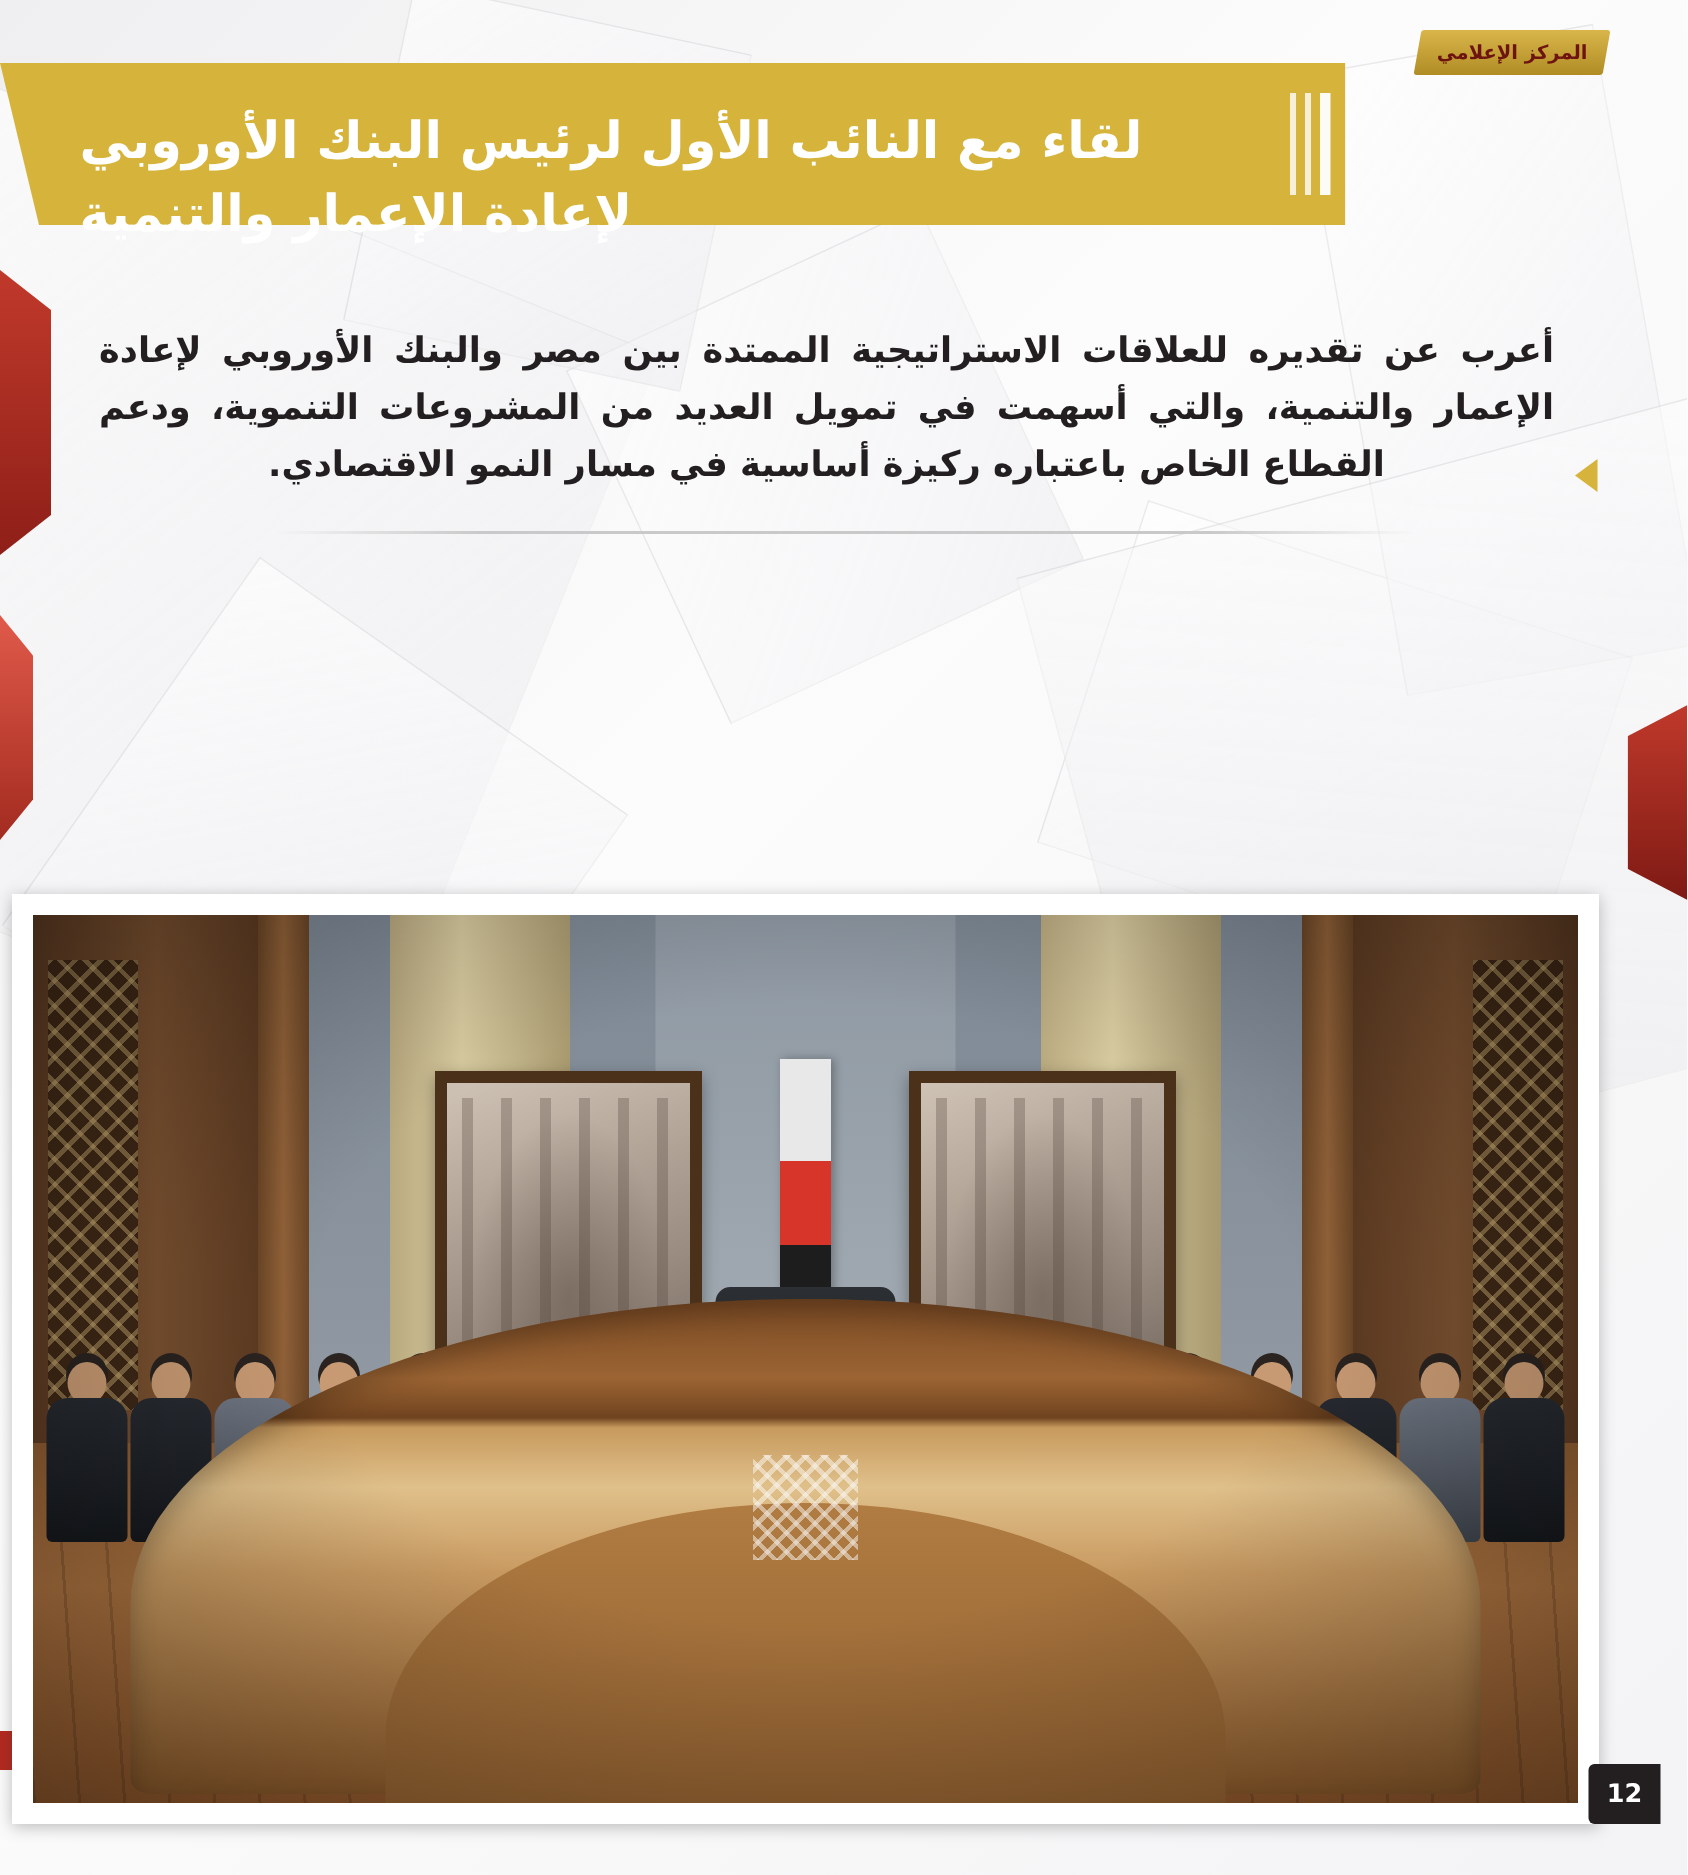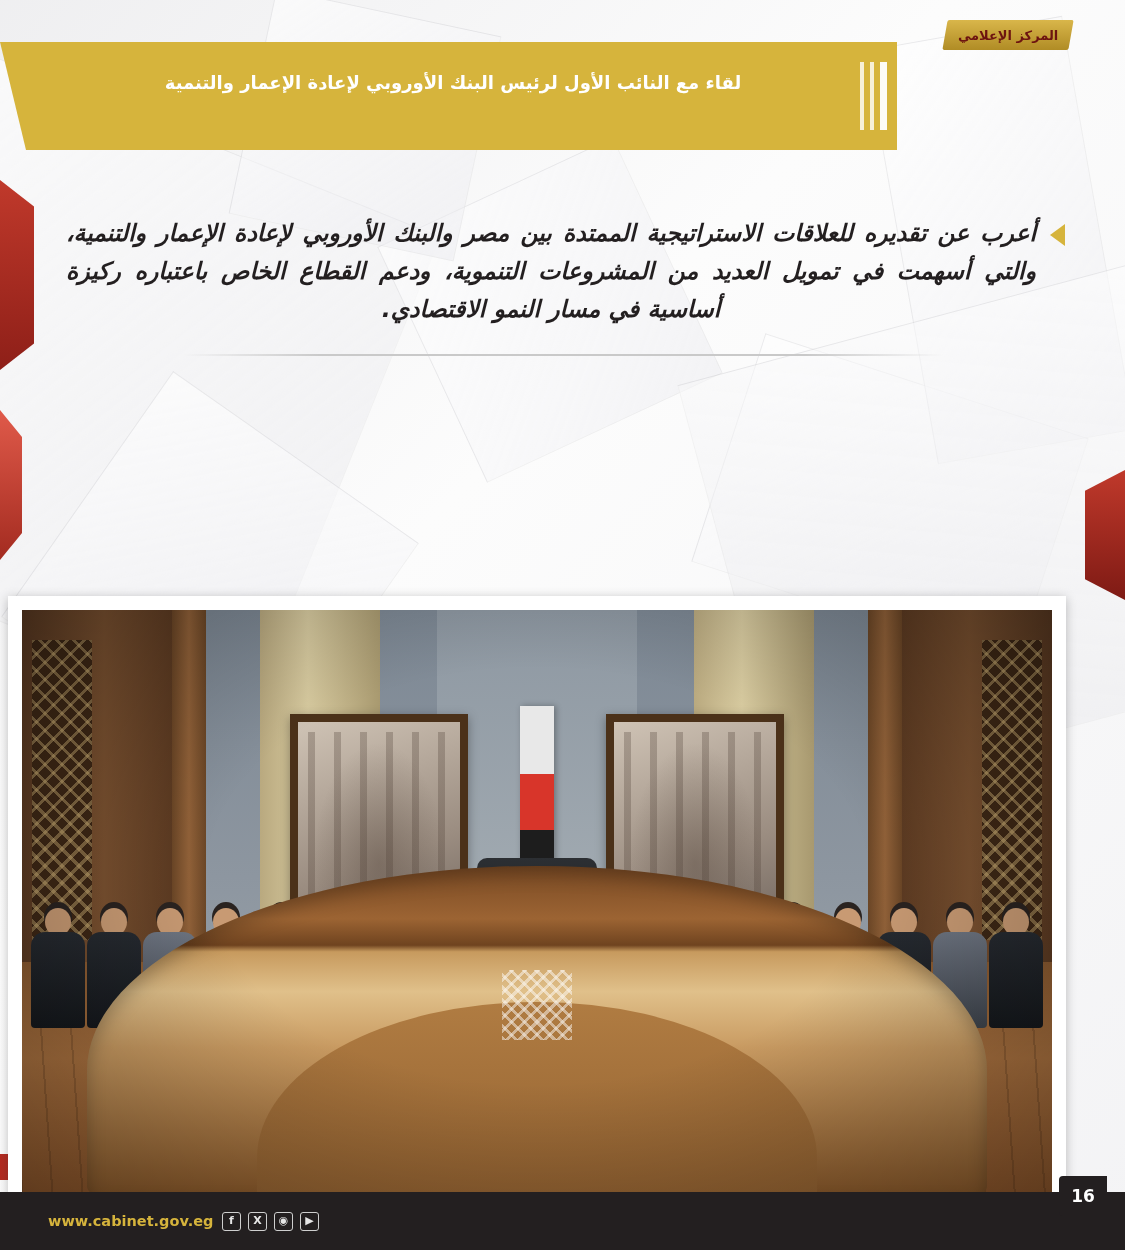--- a/index.html
+++ b/index.html
@@ -116,23 +116,23 @@
     background: #ffffff;
     opacity: .95;
   }
   .gold-accent-bars i.thin { width: 4px; opacity: .8; }
 
   .header-title {
     position: absolute;
     right: 272px;
     top: 70px;
     width: 800px;
-    text-align: center;
+    text-align: left;
     color: #ffffff;
-    font-size: 18px;
+    font-size: 34px;
     font-weight: bold;
     line-height: 1.45;
     letter-spacing: 0;
     direction: rtl;
   }
 
   
   .logo {
     position: absolute;
     right: 28px;
@@ -205,24 +205,23 @@
   .content {
     position: absolute;
     right: 60px;
     top: 214px;
     width: 1005px;
     direction: rtl;
   }
   .bullet {
     position: relative;
     display: flex;
-    align-items: flex-start;
+    align-items: flex-end;
     gap: 14px;
     padding: 0 0 0 6px;
-    font-style: italic;
   }
   .arrow {
     flex: 0 0 auto;
     margin-top: 10px;
     width: 0; height: 0;
     border-top: 11px solid transparent;
     border-bottom: 11px solid transparent;
     border-right: 15px solid #d6b43c;
   }
   .bullet-text {
@@ -581,25 +580,16 @@
           </div>
       </div>
 
       <div class="p-table"></div>
       <div class="p-table-inner"></div>
       <div class="p-medallion"></div>
       <div class="p-vignette"></div>
     </div>
   </div>
 
-  <div class="footer">
-    <div class="url">www.cabinet.gov.eg</div>
-    <div class="social">
-      <span>f</span>
-      <span>X</span>
-      <span>◉</span>
-      <span>▶</span>
-    </div>
-  </div>
-
-  <div class="page-badge">16</div>
+
+  <div class="page-badge">12</div>
 
 </div>
 
 </body></html>

